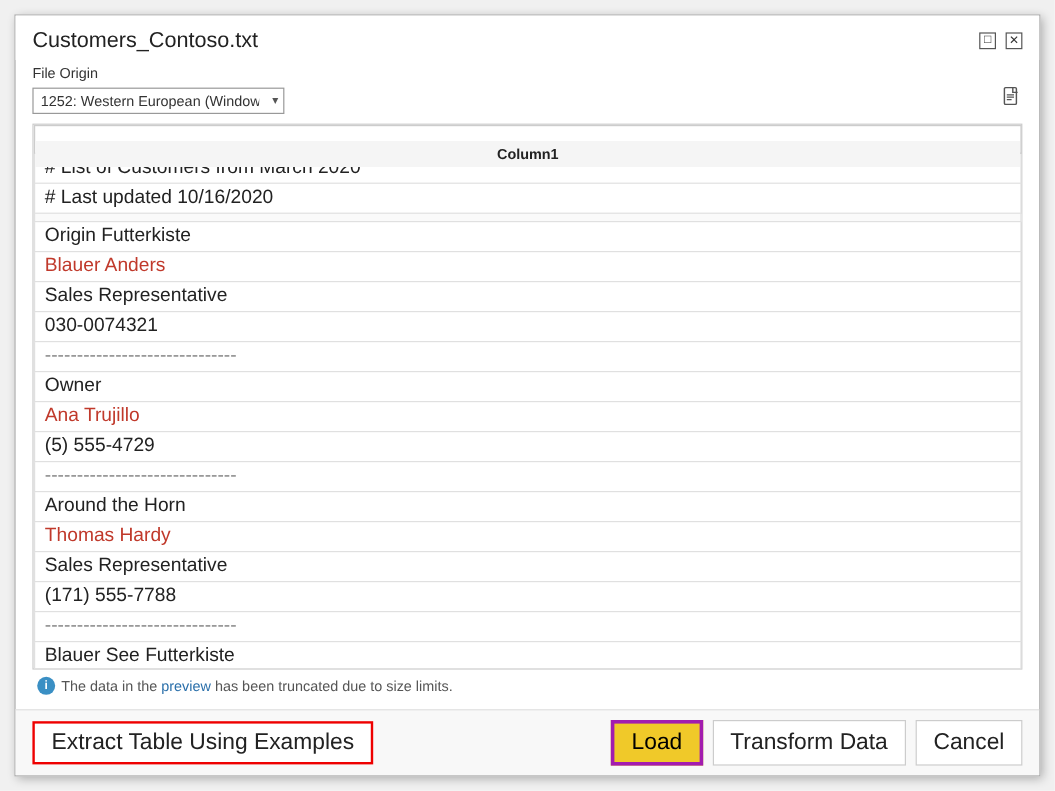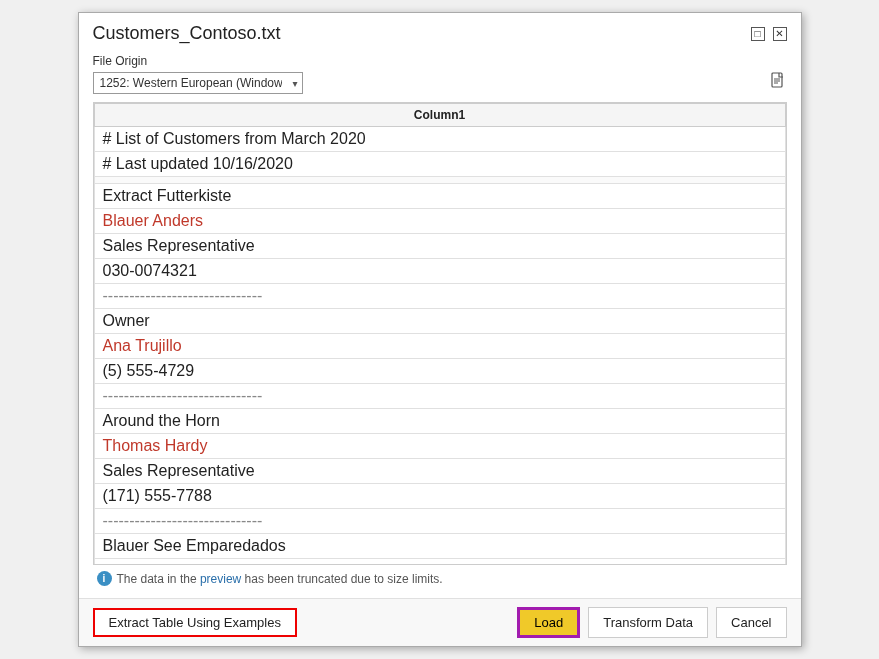--- a/index.html
+++ b/index.html
@@ -8,21 +8,21 @@
       font-size: 13px;
       background: #f0f0f0;
       display: flex;
       align-items: center;
       justify-content: center;
       width: 879px;
       height: 659px;
       overflow: hidden;
     }
     .dialog {
-      width: 724px;
+      width: 855px;
       height: 635px;
       background: #fff;
       border: 1px solid #aaa;
       box-shadow: 2px 2px 8px rgba(0,0,0,0.3);
       display: flex;
       flex-direction: column;
       position: relative;
     }
     .title-bar {
       display: flex;
@@ -120,21 +120,21 @@
     }
     .data-table thead th {
       background: #f5f5f5;
       border: 1px solid #ccc;
       padding: 4px 8px;
       font-weight: 600;
       font-size: 12px;
       text-align: center;
       color: #222;
       position: sticky;
-      top: 0;
+      top: 12px;
       z-index: 1;
     }
     .data-table tbody td {
       border: 1px solid #e0e0e0;
       padding: 3px 8px;
       font-size: 16px;
       color: #222;
       white-space: nowrap;
     }
     .data-table tbody td.link-text {
@@ -179,21 +179,21 @@
     .footer-left {
       display: flex;
       gap: 8px;
     }
     .footer-right {
       display: flex;
       gap: 8px;
     }
     .btn {
       padding: 5px 14px;
-      font-size: 13px;
+      font-size: 19px;
       cursor: pointer;
       border: 1px solid #ccc;
       background: #fff;
       color: #222;
     }
     .btn-primary {
       background: #f0c929;
       border: 3px solid #a21caf;
       color: #000000;
       font-weight: 400;
@@ -253,21 +253,21 @@
           <tr>
                 <td># List of Customers from March 2020</td>
               </tr>
               <tr>
                 <td># Last updated 10/16/2020</td>
               </tr>
               <tr>
                 <td class="no-data-cell"></td>
               </tr>
               <tr>
-                <td>Extract Futterkiste</td>
+                <td>Origin Futterkiste</td>
               </tr>
               <tr>
                 <td class="link-text">Blauer Anders</td>
               </tr>
               <tr>
                 <td>Sales Representative</td>
               </tr>
               <tr>
                 <td>030-0074321</td>
               </tr>
@@ -295,21 +295,21 @@
               <tr>
                 <td>Sales Representative</td>
               </tr>
               <tr>
                 <td>(171) 555-7788</td>
               </tr>
               <tr>
                 <td class="dashes">------------------------------</td>
               </tr>
               <tr>
-                <td>Blauer See Emparedados</td>
+                <td>Blauer See Futterkiste</td>
               </tr>
               <tr>
                 <td class="link-text">Hanna Load</td>
               </tr>
             </tbody>
         </table>
       </div>
     </div>
 
     <div class="info-bar">

